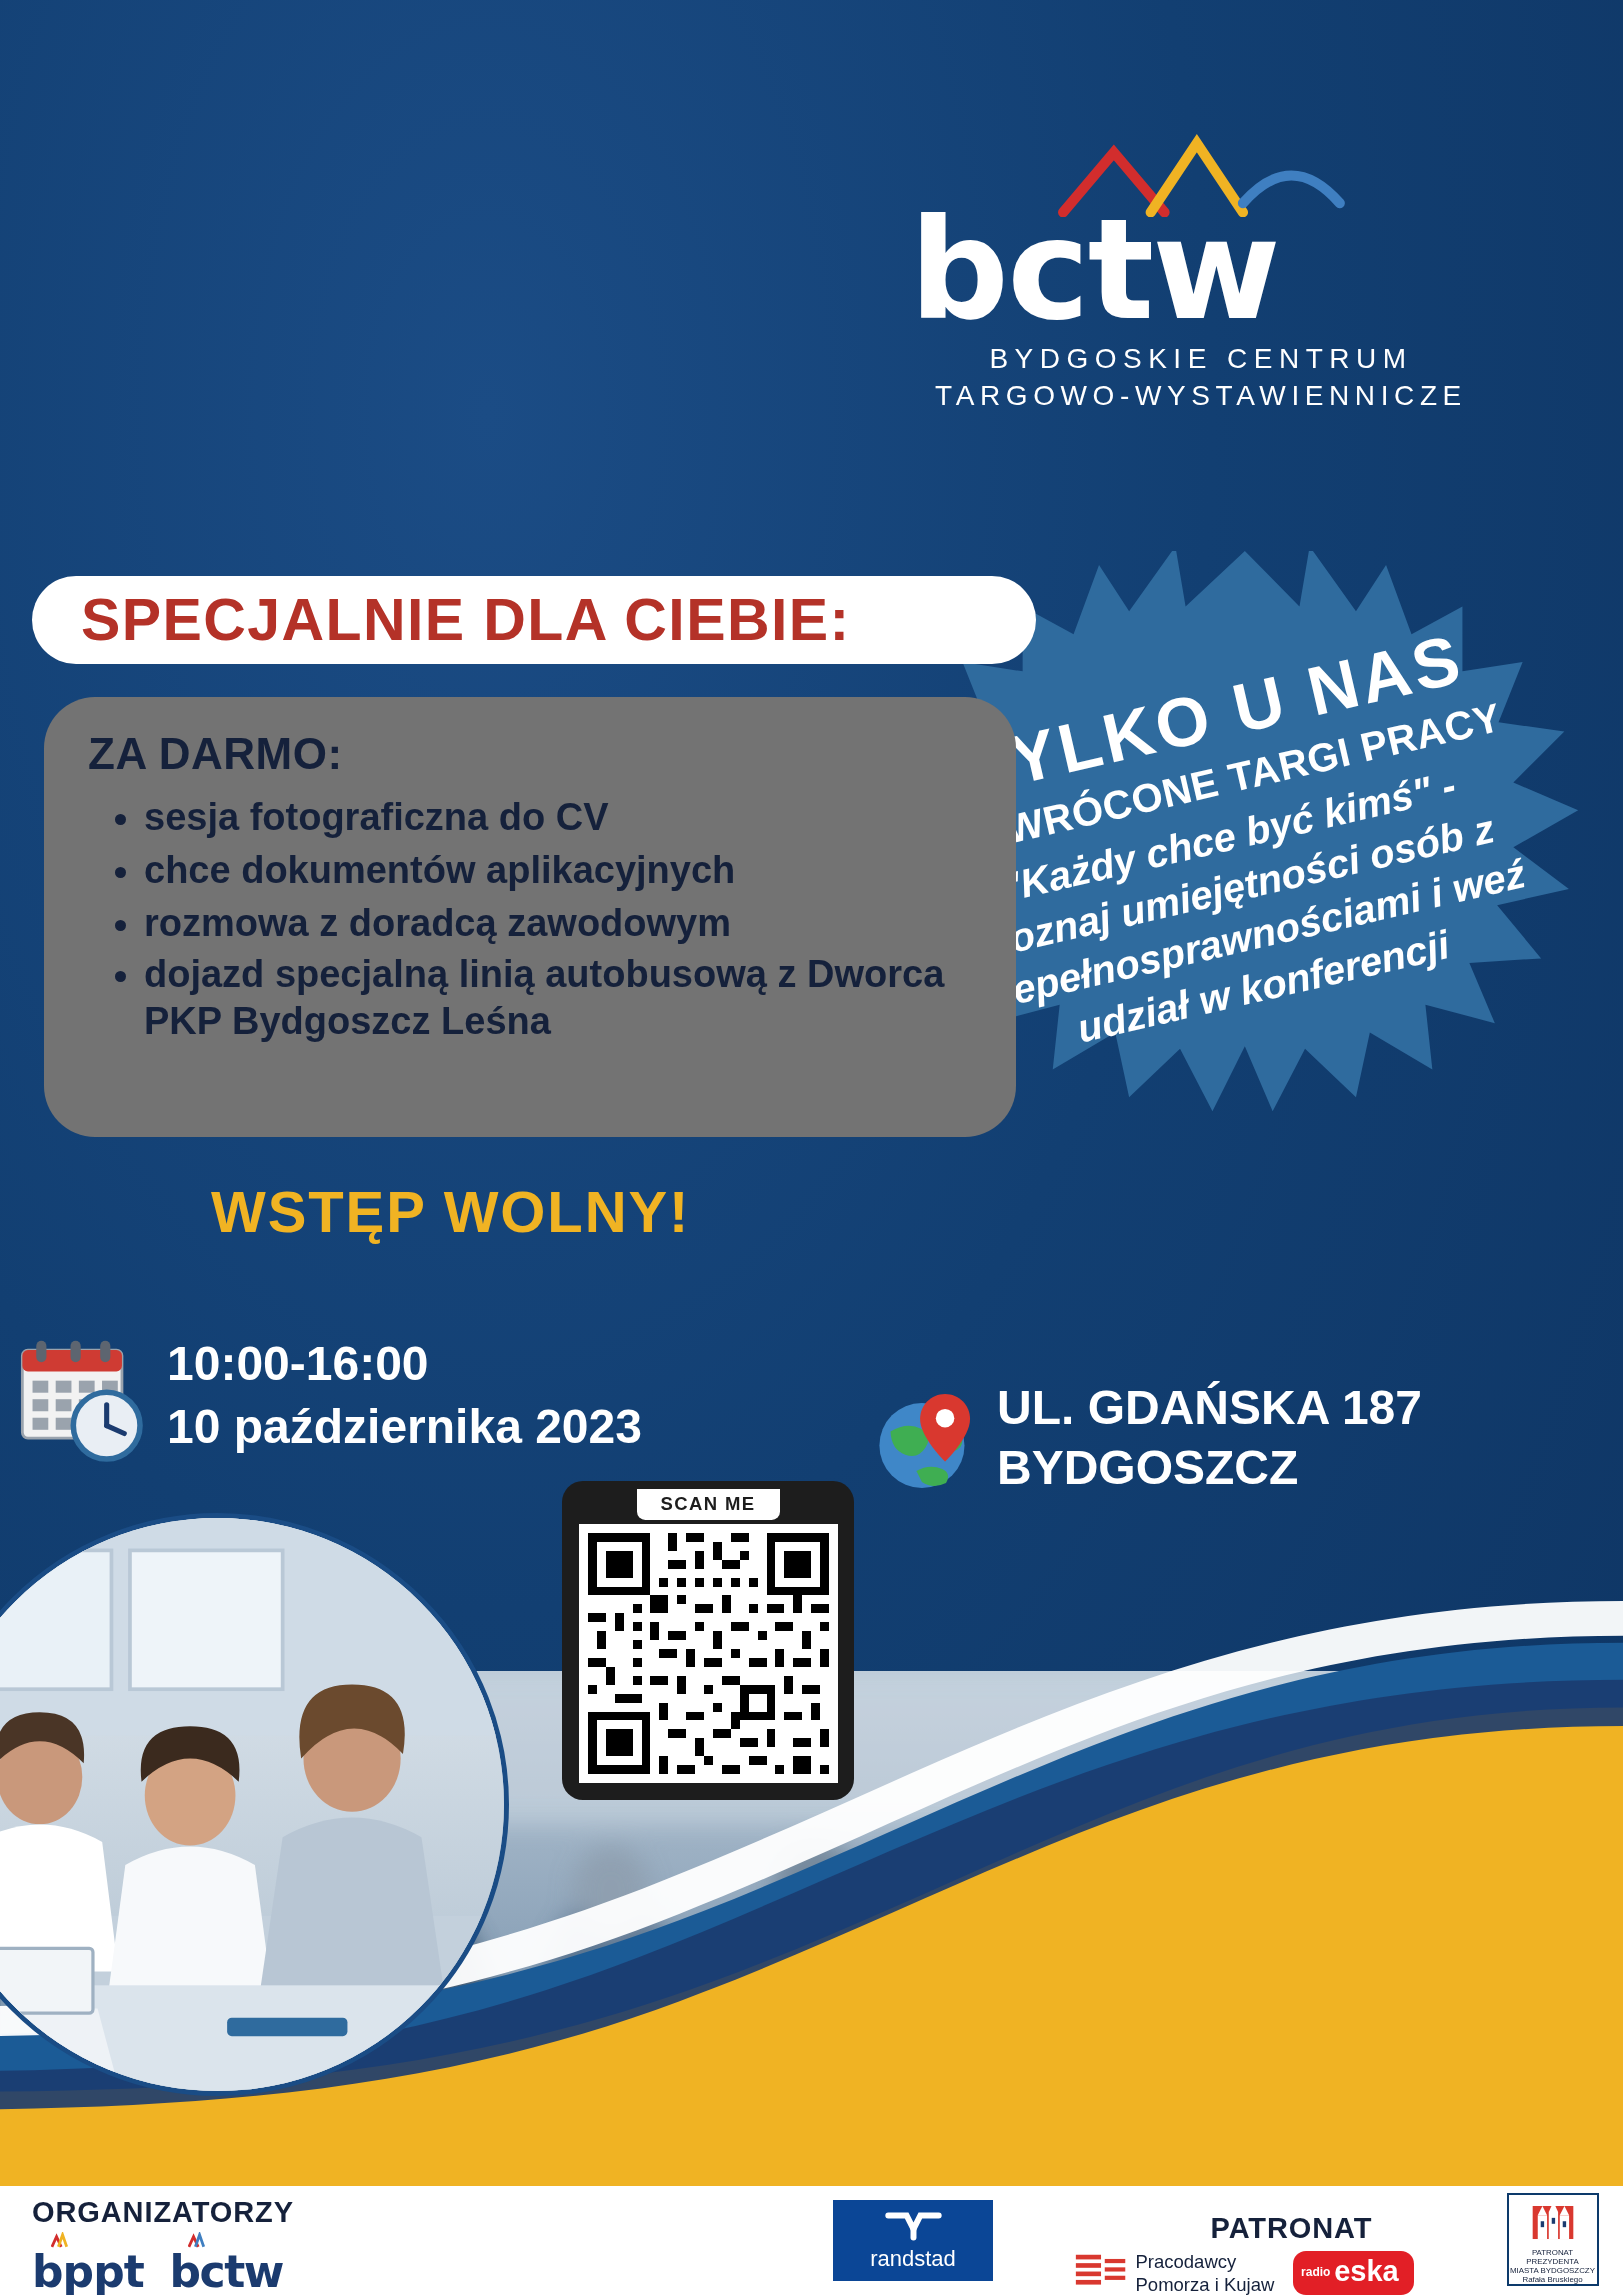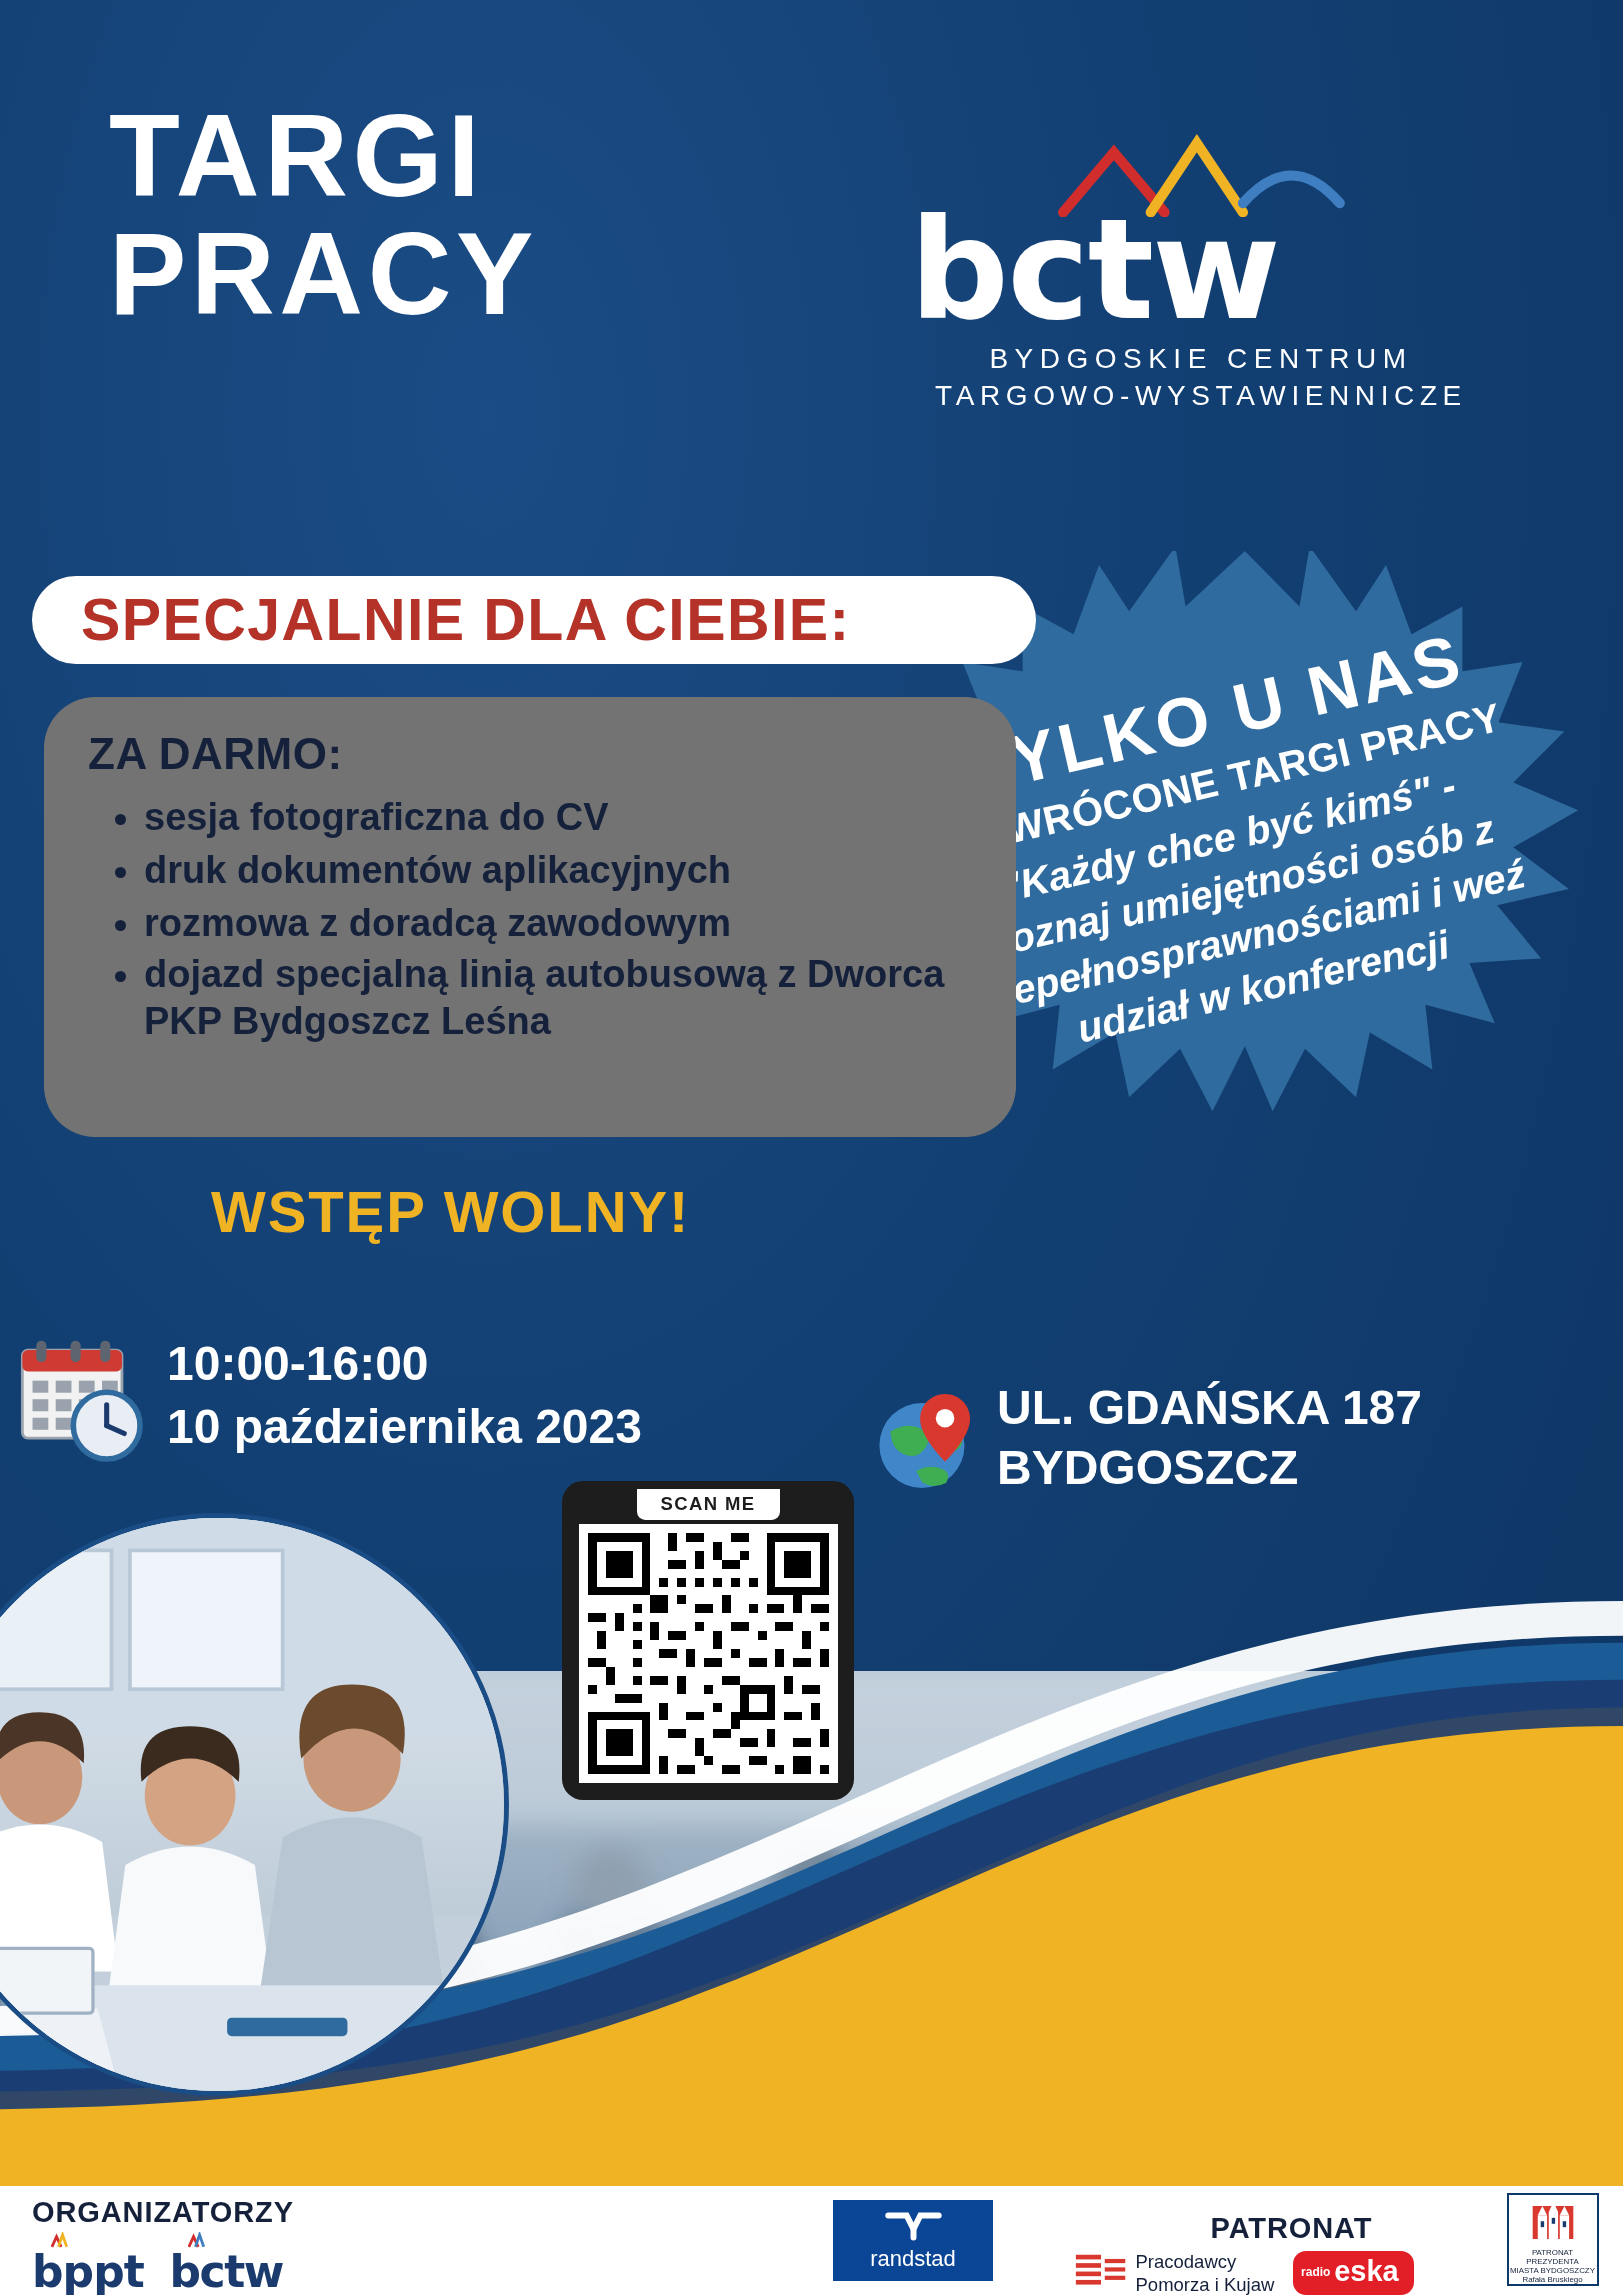--- a/index.html
+++ b/index.html
@@ -343,24 +343,20 @@
     background:#ffffff; border: 2.8px solid #0d3a6b; display:flex;
     flex-direction:column; align-items:center; justify-content:flex-start;
   }
   .herb .hb-caption { font-size: 7.9px; color:#15213b; text-align:center; line-height:1.15; margin-top:1.9px;}
 </style>
 </head>
 <body>
 
 <div class="poster">
 
-  <div class="title-block">
-    <div class="title-line">TARGI</div>
-    <div class="title-line">PRACY</div>
-  </div>
 
   <div class="logo">
     <div class="logo-mountains">
       <svg width="333" height="83" viewBox="0 0 720 180" xmlns="http://www.w3.org/2000/svg">
         <path d="M10 170 L120 40 L230 170" fill="none" stroke="#d22d2d" stroke-width="22" stroke-linecap="round"></path>
         <path d="M200 170 L300 20 L400 170" fill="none" stroke="#f0b323" stroke-width="22" stroke-linecap="round"></path>
         <path d="M400 150 Q505 30 610 150" fill="none" stroke="#3f7fc1" stroke-width="22" stroke-linecap="round"></path>
       </svg>
     </div>
     <div class="logo-word">bctw</div>
@@ -382,21 +378,21 @@
   </div>
 
   <div class="ribbon">
     <span>SPECJALNIE DLA CIEBIE:</span>
   </div>
 
   <div class="card">
     <h3>ZA DARMO:</h3>
     <ul>
       <li>sesja fotograficzna do CV</li>
-      <li>druk dokumentów aplikacyjnych</li>
+      <li>chce dokumentów aplikacyjnych</li>
       <li>rozmowa z doradcą zawodowym</li>
       <li class="two-line">dojazd specjalną linią autobusową z Dworca PKP Bydgoszcz Leśna</li>
     </ul>
   </div>
 
   <div class="free-entry">WSTĘP WOLNY!</div>
 
   <div class="when">
     <div class="cal-icon">
       <svg width="139" height="139" viewBox="0 0 300 300" xmlns="http://www.w3.org/2000/svg">

